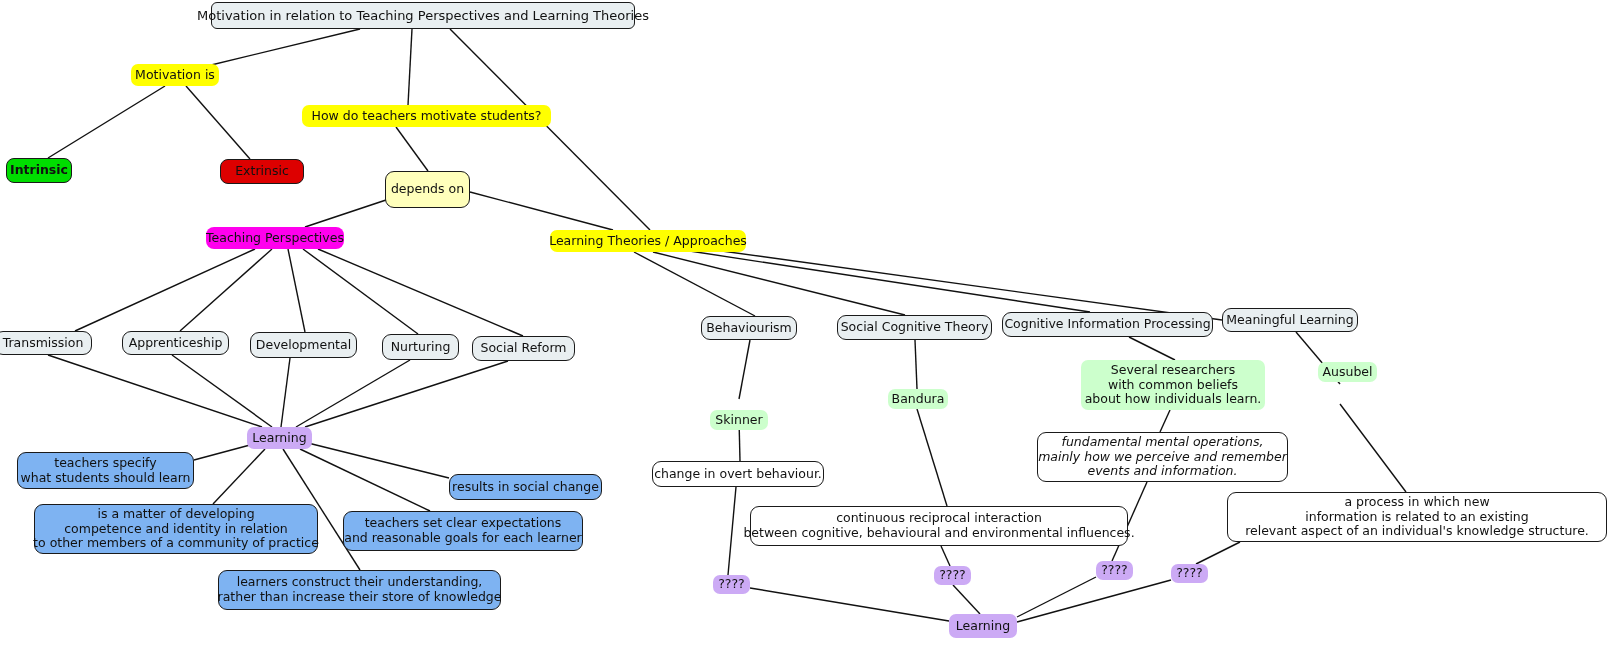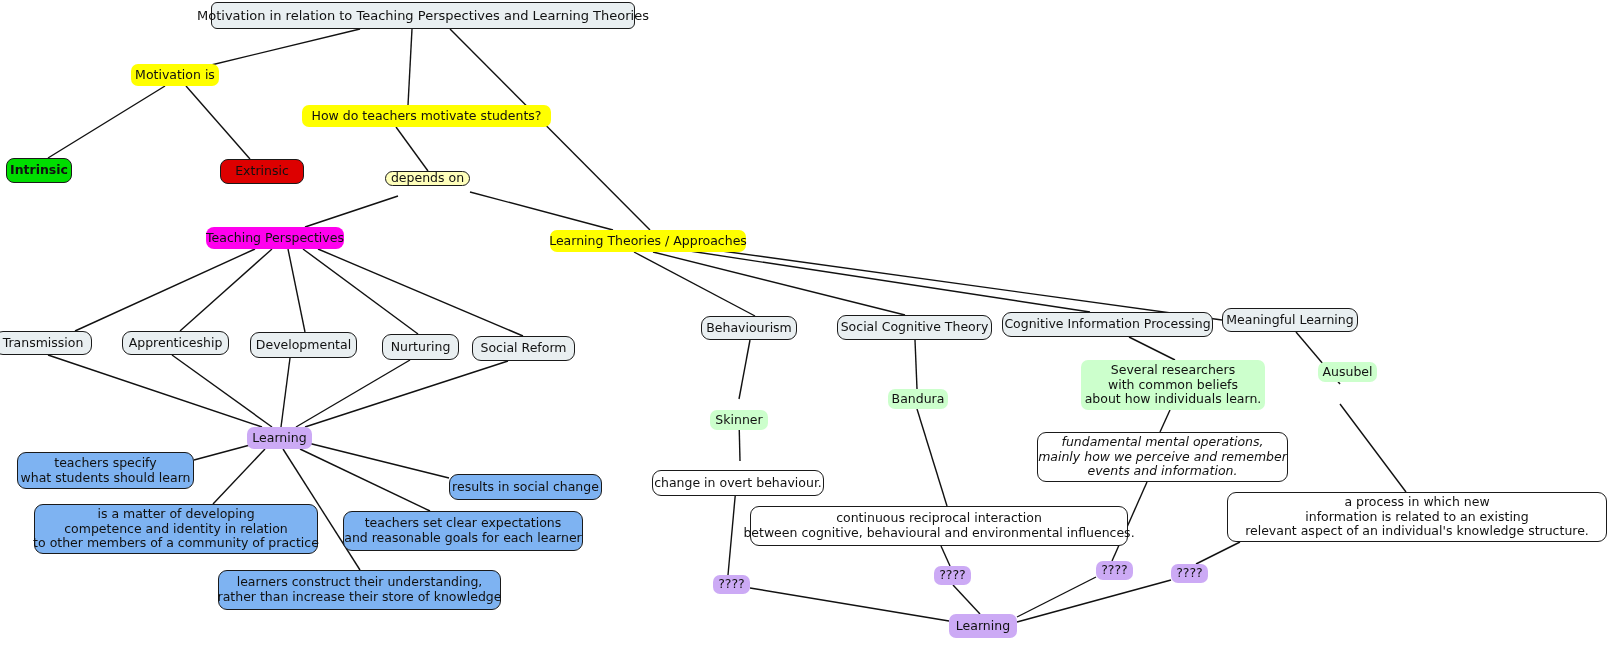--- a/index.html
+++ b/index.html
@@ -135,21 +135,21 @@
       <line x1="953" y1="585" x2="980" y2="614" stroke="#111111" stroke-width="1.4"></line>
       <line x1="1096" y1="577" x2="1017" y2="617" stroke="#111111" stroke-width="1.4"></line>
       <line x1="1171" y1="580" x2="1017" y2="622" stroke="#111111" stroke-width="1.4"></line>
     </svg>
   <div id="node-layer">
       <div class="node n-title" style="left: 211px; top: 2px; width: 424px; height: 27px;">Motivation in relation to Teaching Perspectives and Learning Theories</div>
       <div class="node n-yellow" style="left: 131px; top: 64px; width: 88px; height: 22px;">Motivation is</div>
       <div class="node n-yellow" style="left: 272px; top: 105px; width: 249px; height: 22px; margin-left: 30px;">How do teachers motivate students?</div>
       <div class="node n-green" style="left: 6px; top: 158px; width: 66px; height: 25px;">Intrinsic</div>
       <div class="node n-red" style="left: 220px; top: 159px; width: 84px; height: 25px;">Extrinsic</div>
-      <div class="node n-cream" style="left: 385px; top: 171px; width: 85px; height: 15px;">depends on</div>
+      <div class="node n-cream" style="left: 385px; top: 171px; width: 85px; height: 37px;">depends on</div>
       <div class="node n-magenta" style="left: 206px; top: 227px; width: 138px; height: 22px;">Teaching Perspectives</div>
       <div class="node n-yellow" style="left: 550px; top: 230px; width: 196px; height: 22px;">Learning Theories / Approaches</div>
       <div class="node n-plain" style="left: -6px; top: 331px; width: 98px; height: 24px;">Transmission</div>
       <div class="node n-plain" style="left: 122px; top: 331px; width: 107px; height: 24px;">Apprenticeship</div>
       <div class="node n-plain" style="left: 250px; top: 332px; width: 107px; height: 26px;">Developmental</div>
       <div class="node n-plain" style="left: 382px; top: 334px; width: 77px; height: 26px;">Nurturing</div>
       <div class="node n-plain" style="left: 472px; top: 336px; width: 103px; height: 25px;">Social Reform</div>
       <div class="node n-plain" style="left: 701px; top: 316px; width: 96px; height: 24px;">Behaviourism</div>
       <div class="node n-plain" style="left: 837px; top: 315px; width: 155px; height: 25px;">Social Cognitive Theory</div>
       <div class="node n-plain" style="left: 1002px; top: 312px; width: 211px; height: 25px;">Cognitive Information Processing</div>
@@ -164,21 +164,21 @@
       <div class="node n-blue" style="left: 17px; top: 452px; width: 177px; height: 37px;">teachers specify
 what students should learn</div>
       <div class="node n-blue" style="left: 449px; top: 474px; width: 153px; height: 26px;">results in social change</div>
       <div class="node n-blue" style="left: 34px; top: 504px; width: 284px; height: 50px;">is a matter of developing
 competence and identity in relation
 to other members of a community of practice</div>
       <div class="node n-blue" style="left: 343px; top: 511px; width: 240px; height: 40px;">teachers set clear expectations
 and reasonable goals for each learner</div>
       <div class="node n-blue" style="left: 218px; top: 570px; width: 283px; height: 40px;">learners construct their understanding,
 rather than increase their store of knowledge</div>
-      <div class="node n-white" style="left: 652px; top: 461px; width: 172px; height: 26px; margin-top: 9px;">change in overt behaviour.</div>
+      <div class="node n-white" style="left: 652px; top: 461px; width: 172px; height: 26px;">change in overt behaviour.</div>
       <div class="node n-white" style="left: 1037px; top: 432px; width: 251px; height: 50px; font-style: italic;">fundamental mental operations,
 mainly how we perceive and remember
 events and information.</div>
       <div class="node n-white" style="left: 750px; top: 506px; width: 378px; height: 40px;">continuous reciprocal interaction
 between cognitive, behavioural and environmental influences.</div>
       <div class="node n-white" style="left: 1227px; top: 492px; width: 380px; height: 50px;">a process in which new
 information is related to an existing
 relevant aspect of an individual's knowledge structure.</div>
       <div class="node n-purple" style="left: 713px; top: 575px; width: 37px; height: 19px;">????</div>
       <div class="node n-purple" style="left: 934px; top: 566px; width: 37px; height: 19px;">????</div>

